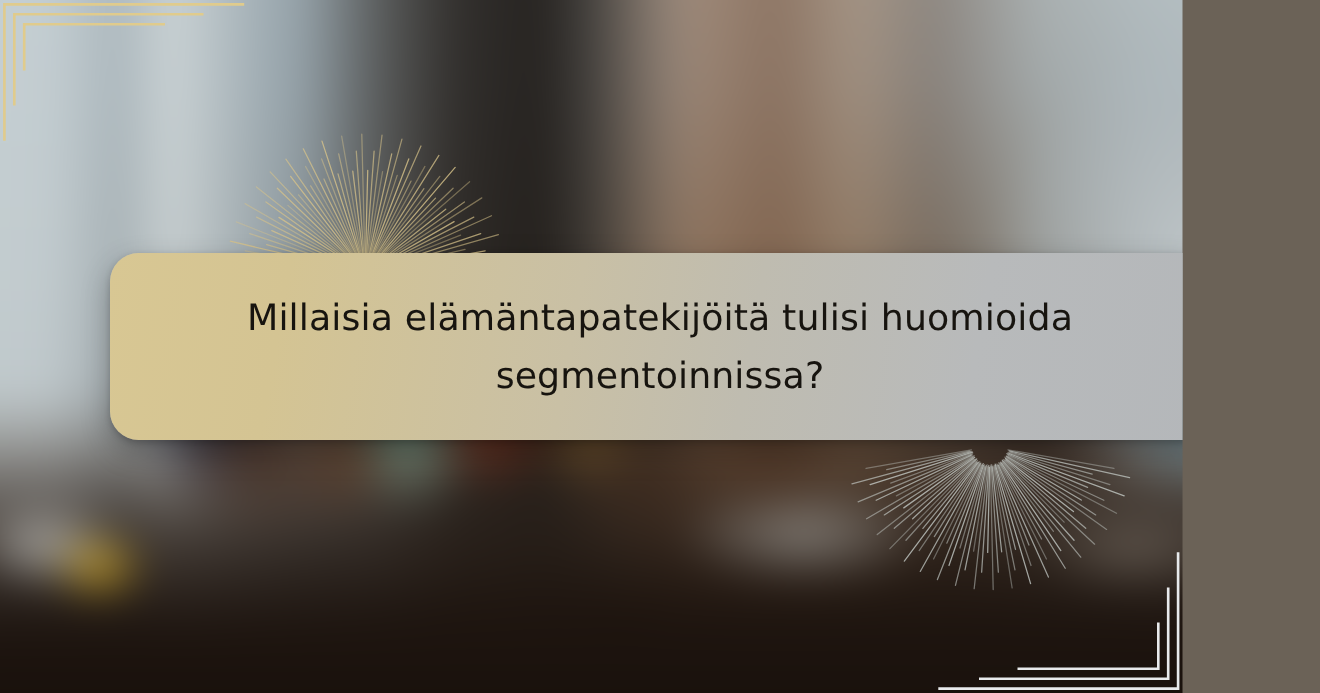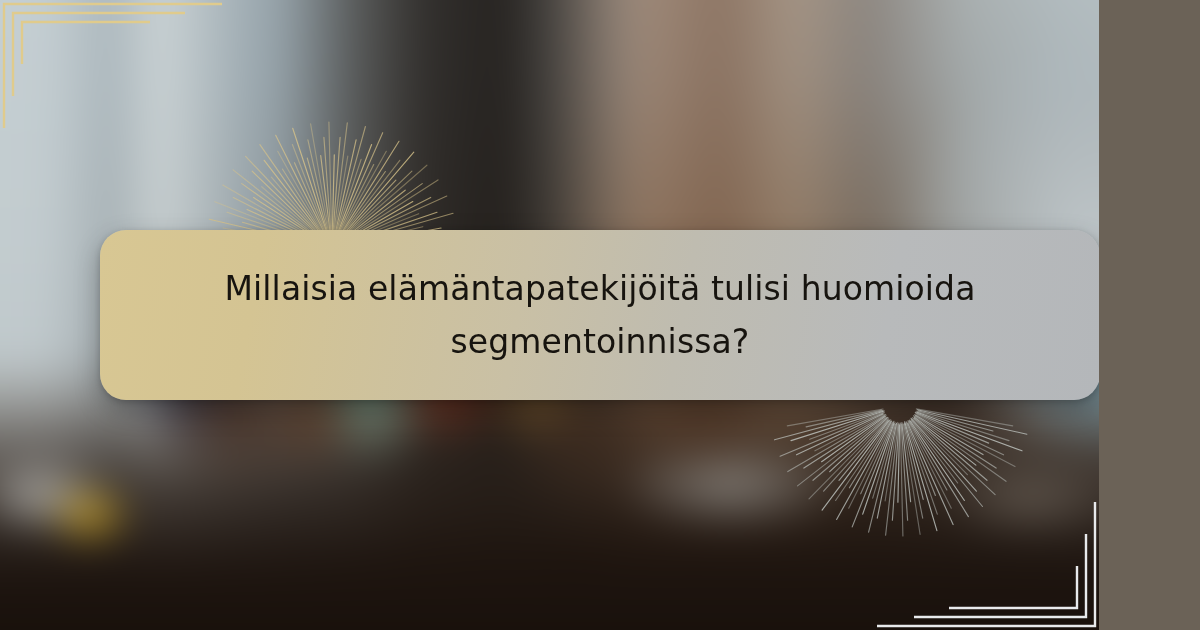--- a/index.html
+++ b/index.html
@@ -1,21 +1,21 @@
 <!DOCTYPE html>
 <html><head>
 <meta charset="utf-8">
 <style>
   html,body{margin:0;padding:0;}
   body{
     width:1200px;height:630px;overflow:hidden;
     font-family:"DejaVu Sans","Liberation Sans",sans-serif;
     background:#6b6257;
   }
-  .stage{position:relative;width:1075px;height:630px;overflow:hidden;padding-left:24px;}
+  .stage{position:relative;width:1075px;height:630px;overflow:hidden;}
   .bg-layer{position:absolute;inset:0;}
 
   
   .bg-base{
     background:
       linear-gradient(180deg,#b9c3c6 0%, #a9b2b5 18%, #8d8b83 40%, #4a3c31 62%, #241a14 82%, #1a120d 100%);
   }
   
   .bg-windows{
     background:

